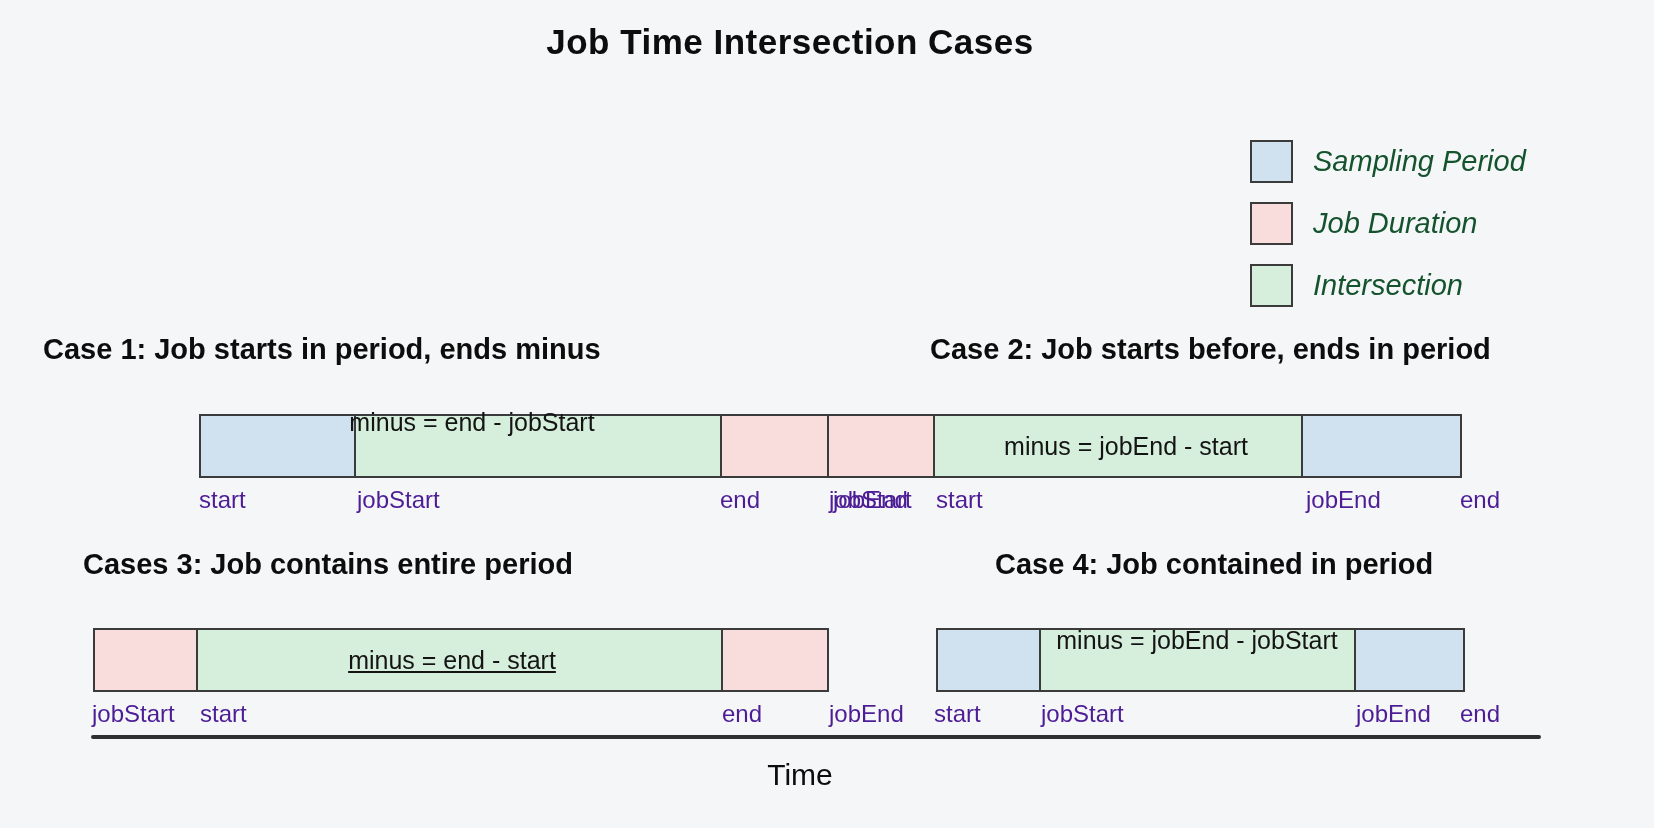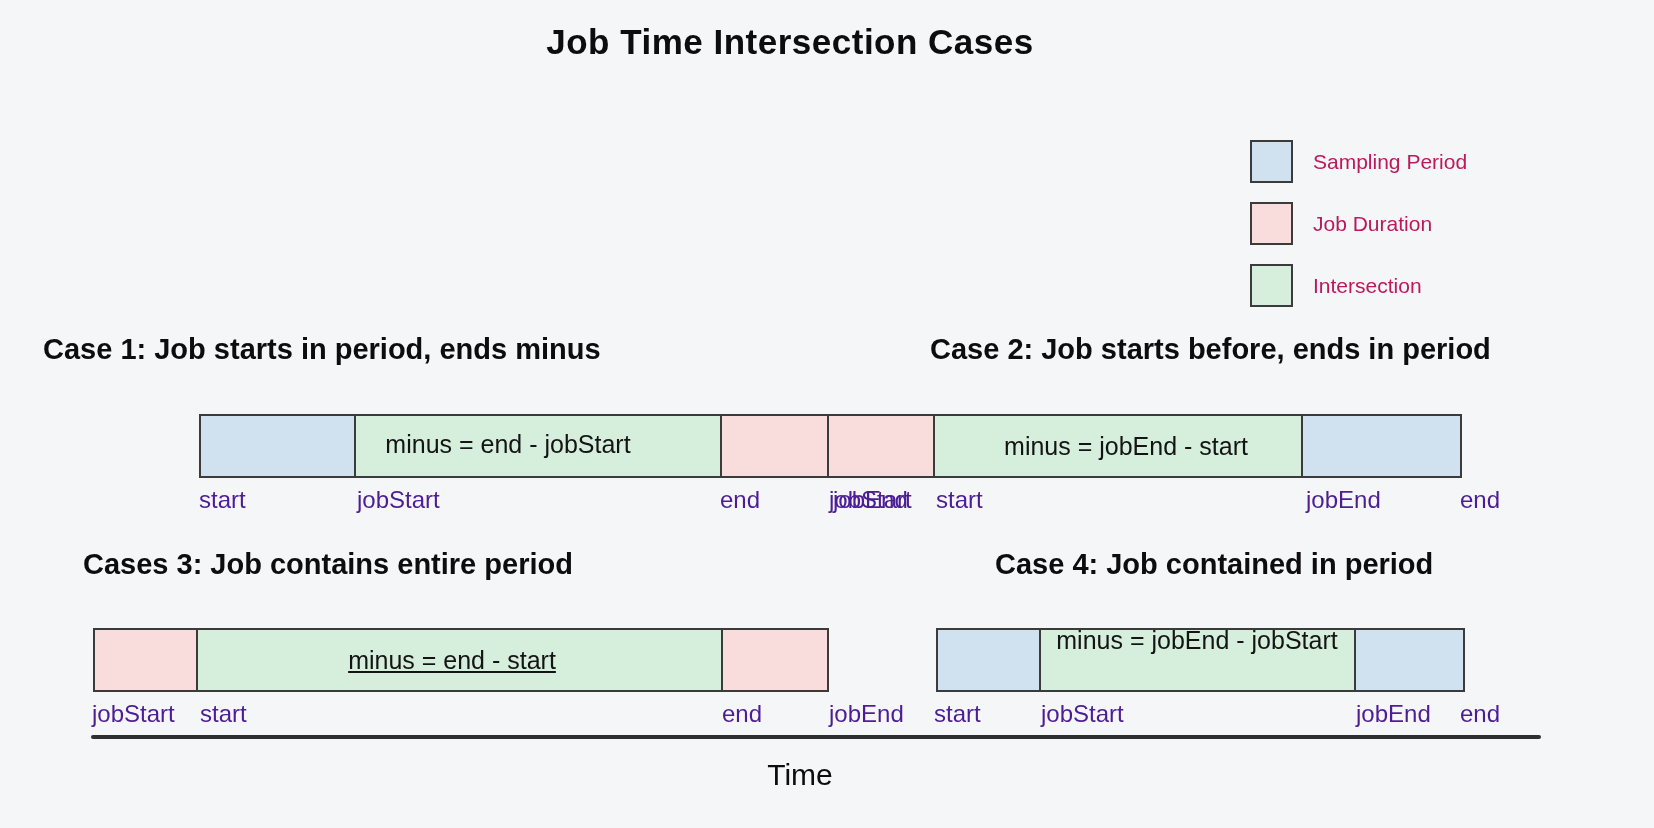--- a/index.html
+++ b/index.html
@@ -32,21 +32,21 @@
   .legend-row.r1{top:62px;}
   .legend-row.r2{top:124px;}
   .swatch{
     display:inline-block;
     width:43px; height:43px;
     border:2px solid #3b3b3b;
     box-sizing:border-box;
     margin-right:20px;
     flex:0 0 auto;
   }
-  .legend-label{font-size:21px; color:#be185d; white-space:nowrap;}
+  .legend-label{font-size:29px; color:#14532d; white-space:nowrap;font-style:italic;}
   
   .case-h{
     position:absolute;
     font-size:29px;
     font-weight:bold;
     color:#0d0d0d;
     white-space:nowrap;
   }
   .case-h.c1{left:43px;  top:333px;}
   .case-h.c2{left:930px; top:333px;}
@@ -116,21 +116,21 @@
 
   <div class="case-h c1">Case 1: Job starts in period, ends minus</div>
   <div class="case-h c2">Case 2: Job starts before, ends in period</div>
   <div class="case-h c3">Cases 3: Job contains entire period</div>
   <div class="case-h c4">Case 4: Job contained in period</div>
 
   <div id="bars">
       <div class="seg" style="left: 199px; width: 157px; top: 414px; background: rgb(208, 225, 239); border-color: rgb(59, 59, 59);"></div>
       <div class="seg" style="left: 354px; width: 368px; top: 414px; background: rgb(214, 239, 220); border-color: rgb(59, 59, 59);"></div>
       <div class="seg" style="left: 720px; width: 109px; top: 414px; background: rgb(249, 220, 220); border-color: rgb(59, 59, 59);"></div>
-      <div class="formula" style="left: 472px; top: 412px; margin-left: 36px;">minus = end - jobStart</div>
+      <div class="formula" style="left: 472px; top: 390px;">minus = end - jobStart</div>
       <div class="tick" style="left: 199px; top: 486px;">start</div>
       <div class="tick" style="left: 357px; top: 486px;">jobStart</div>
       <div class="tick" style="left: 720px; top: 486px;">end</div>
       <div class="tick" style="left: 833px; top: 486px;">jobEnd</div>
       <div class="seg" style="left: 827px; width: 108px; top: 414px; background: rgb(249, 220, 220); border-color: rgb(59, 59, 59);"></div>
       <div class="seg" style="left: 933px; width: 370px; top: 414px; background: rgb(214, 239, 220); border-color: rgb(59, 59, 59);"></div>
       <div class="seg" style="left: 1301px; width: 161px; top: 414px; background: rgb(208, 225, 239); border-color: rgb(59, 59, 59);"></div>
       <div class="formula" style="left: 1126px; top: 414px;">minus = jobEnd - start</div>
       <div class="tick" style="left: 829px; top: 486px;">jobStart</div>
       <div class="tick" style="left: 936px; top: 486px;">start</div>

